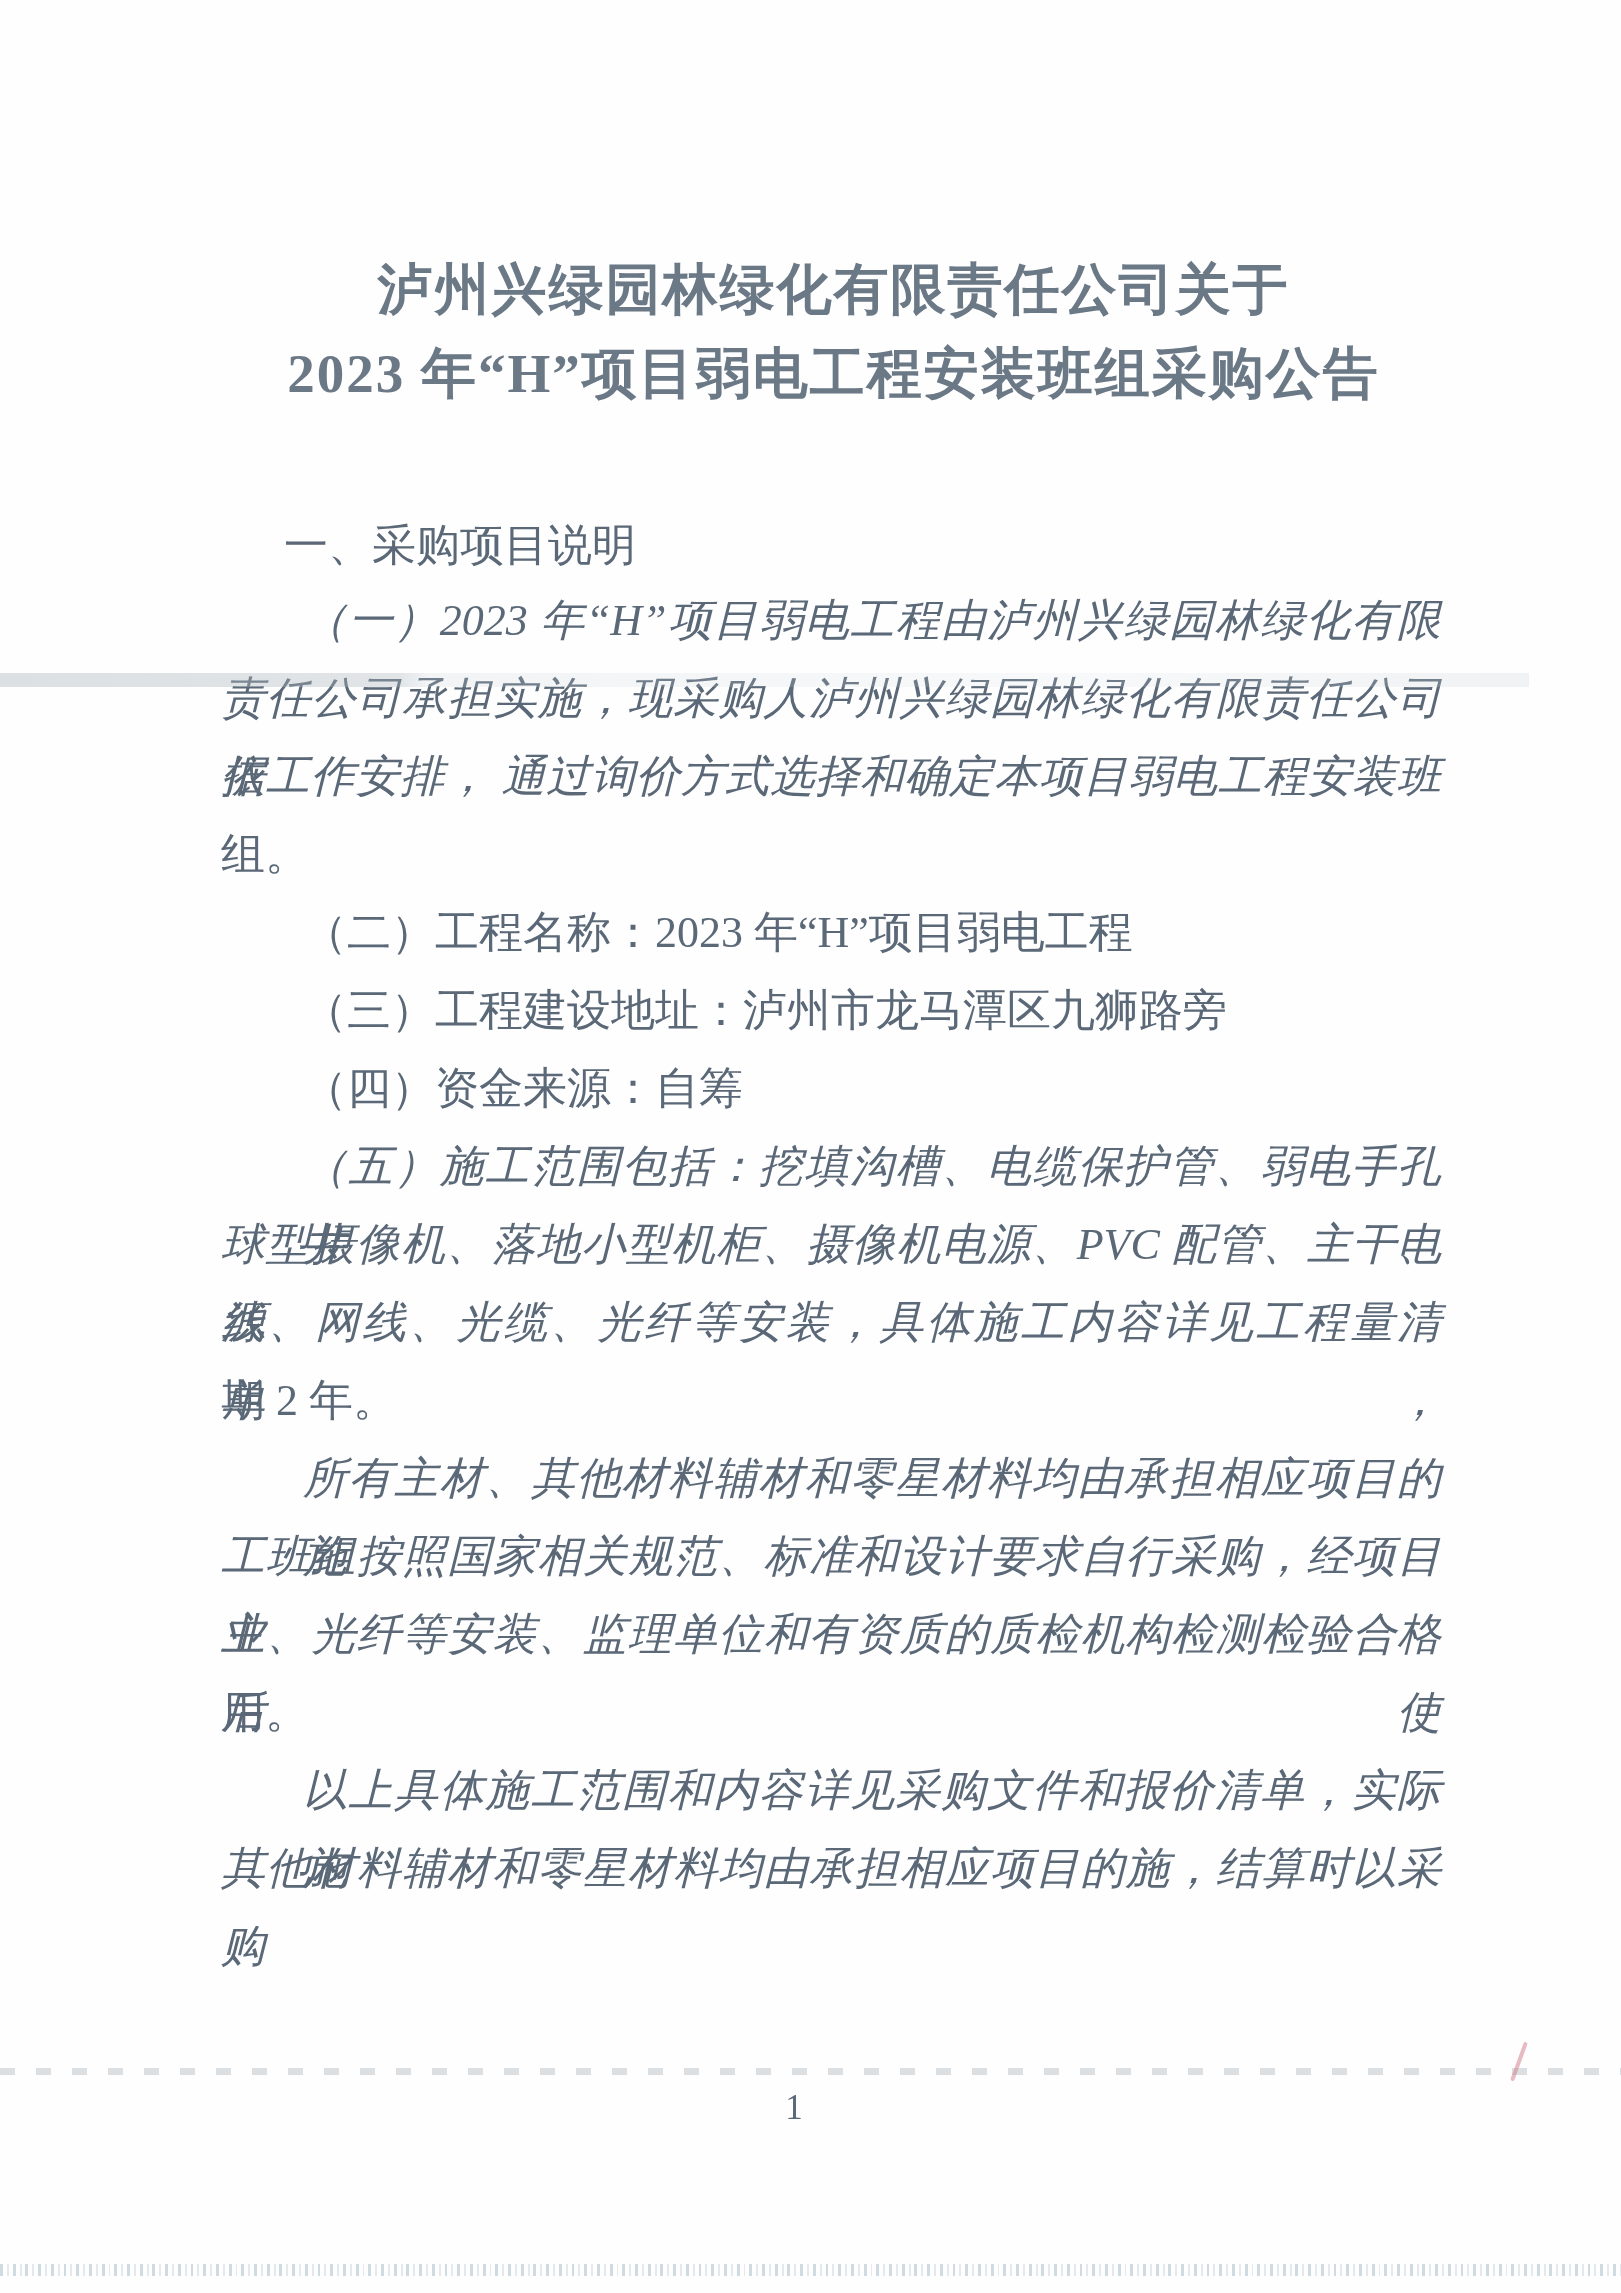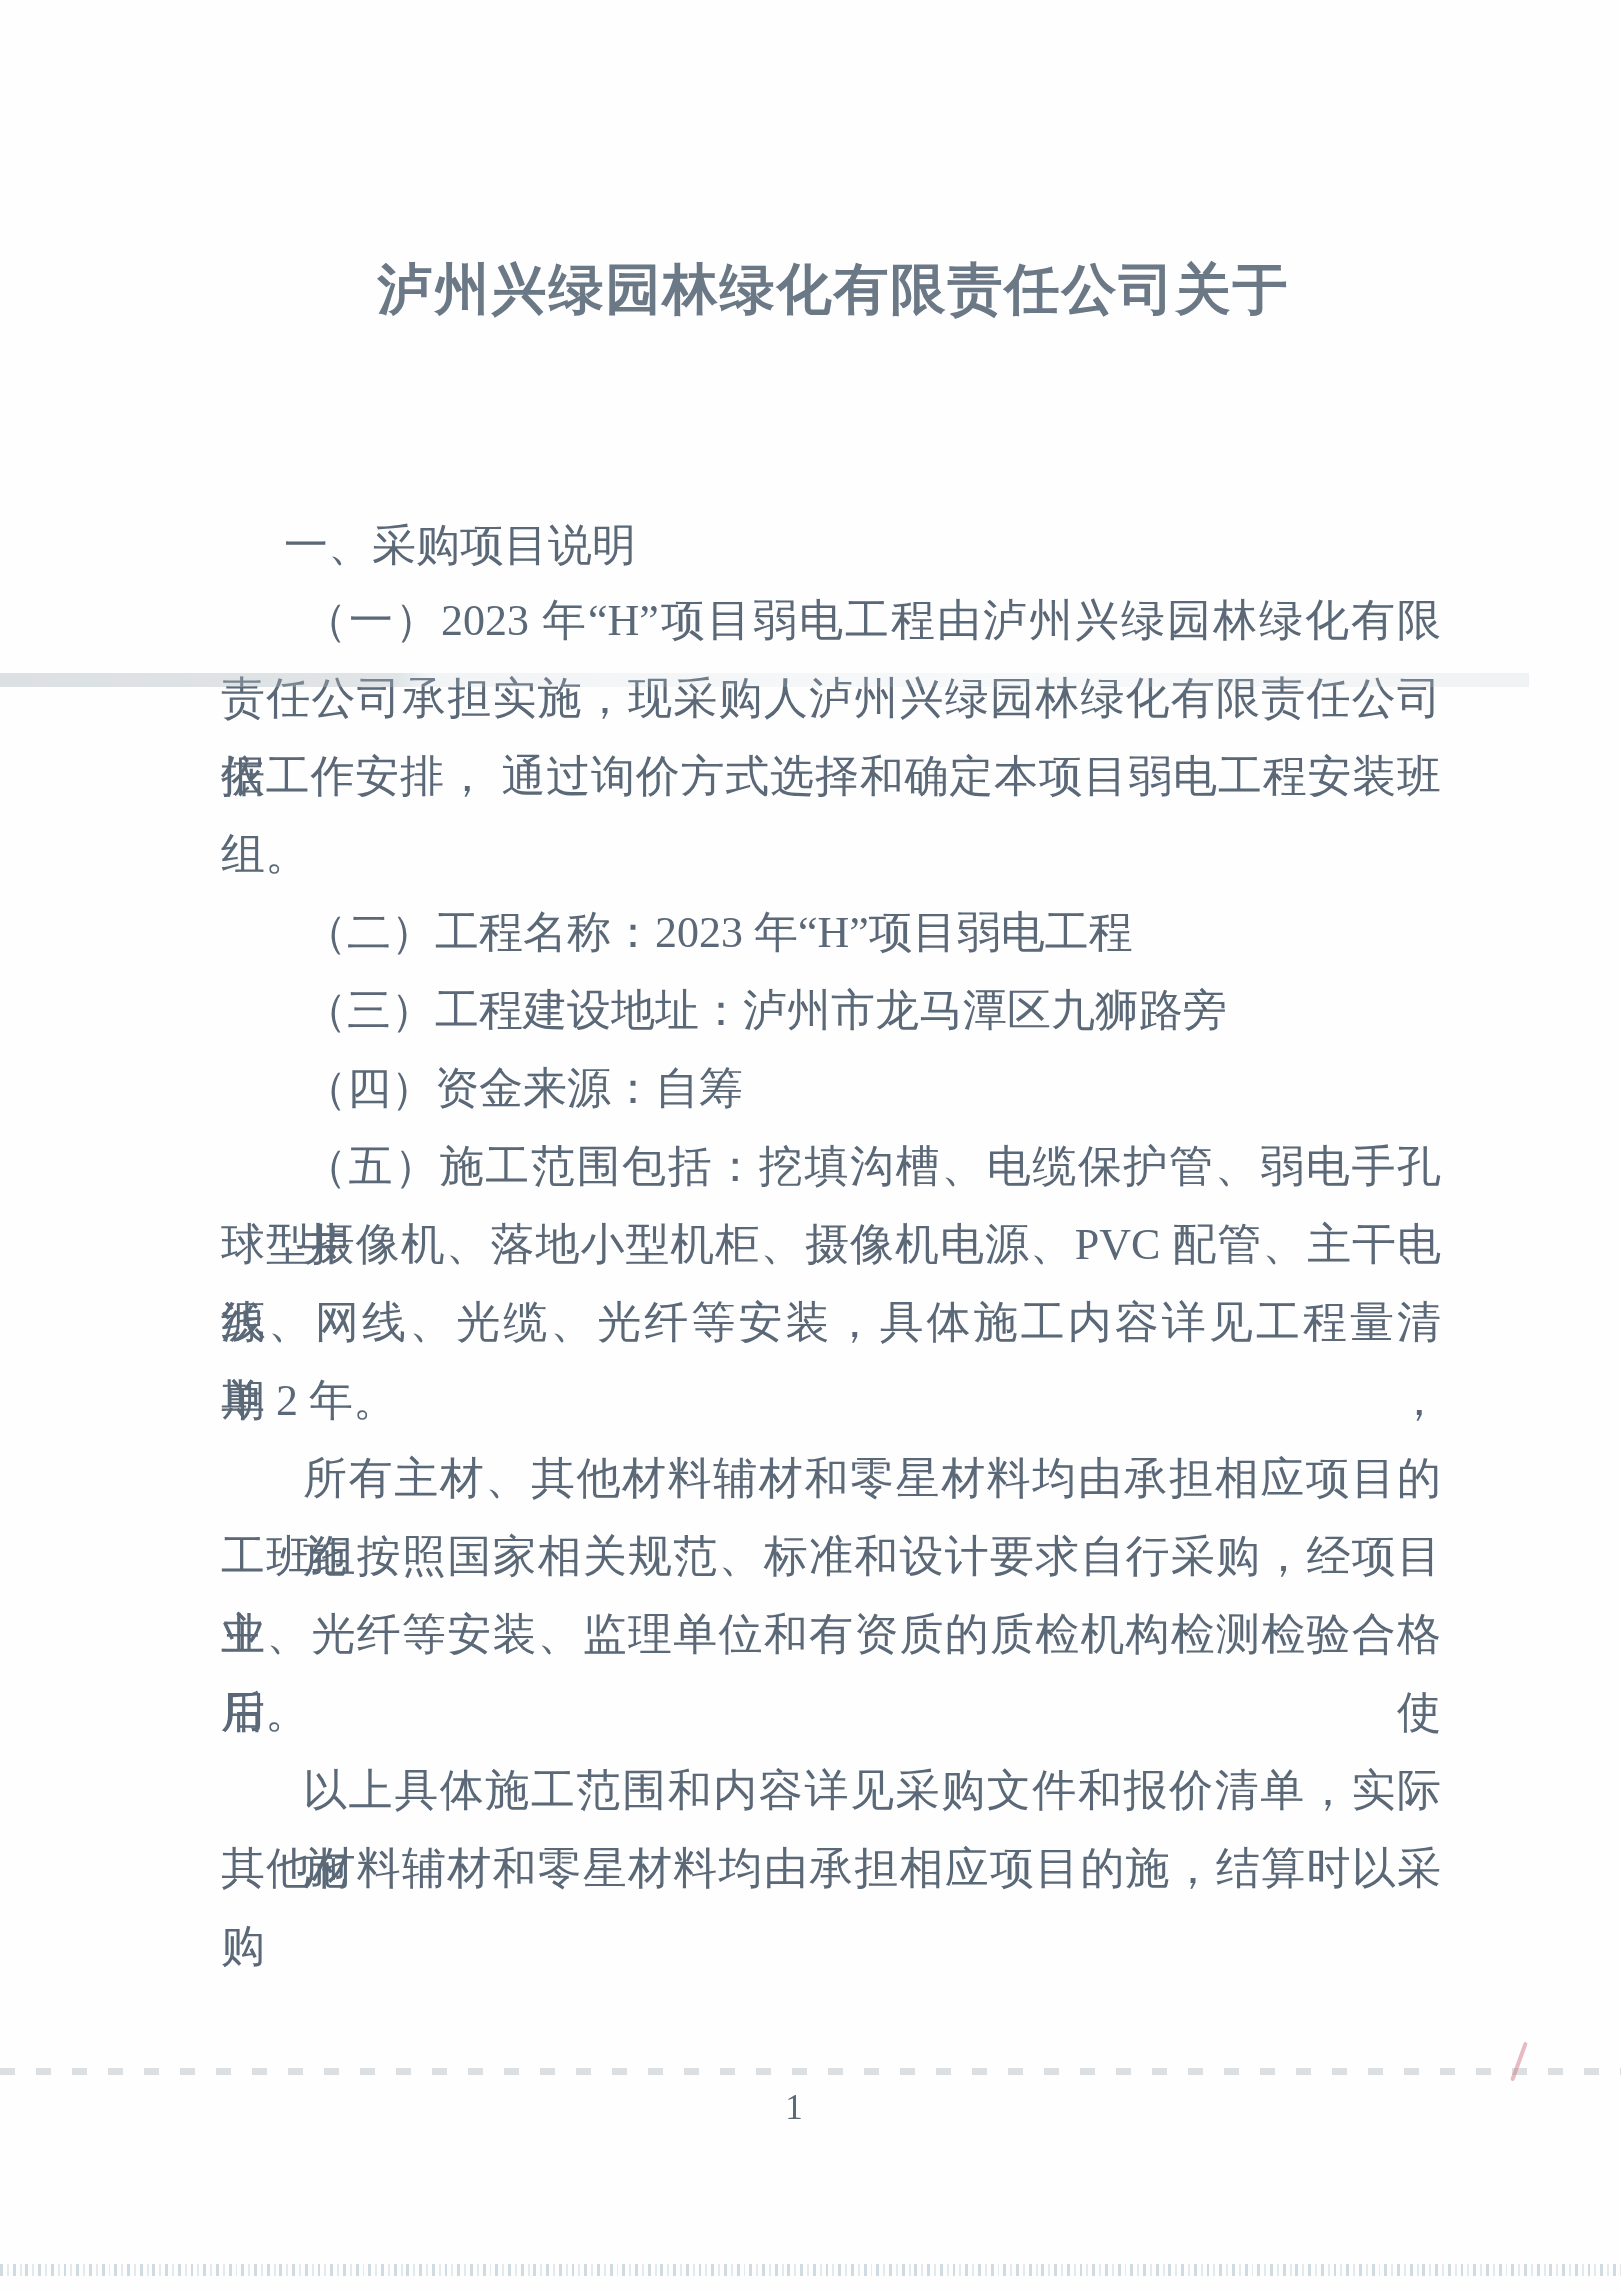--- a/index.html
+++ b/index.html
@@ -52,20 +52,21 @@
     height: 78px;
     line-height: 78px;
     font-size: 44px;
     white-space: nowrap;
     color: var(--ink);
   }
   .body-block .line.fill {
     white-space: normal;
     text-align: justify;
     text-align-last: justify;
+    font-style: italic;
   }
   .body-block .line.indent { padding-left: 82px; }
   .page-number {
     position: absolute;
     left: 0;
     top: 2088px;
     width: 1588px;
     text-align: center;
     font-size: 35px;
     line-height: 39px;
@@ -118,20 +119,21 @@
       rgba(0,0,0,0) 8.8px, rgba(0,0,0,0) 12.7px);
   }
 </style>
 </head>
 <body>
 
 <div class="page">
 
   <div class="title-block">
     <div>泸州兴绿园林绿化有限责任公司关于</div>
+    <div>2023 年“H”项目弱电工程安装班组采购公告</div>
   </div>
 
   <div class="section-heading">一、采购项目说明</div>
 
   <div class="body-block" id="body-lines">
       <div class="line indent fill">（一）2023 年“H”项目弱电工程由泸州兴绿园林绿化有限</div>
       <div class="line fill">责任公司承担实施，现采购人泸州兴绿园林绿化有限责任公司依</div>
       <div class="line fill">据工作安排， 通过询价方式选择和确定本项目弱电工程安装班</div>
       <div class="line">组。</div>
       <div class="line indent">（二）工程名称：2023 年“H”项目弱电工程</div>

